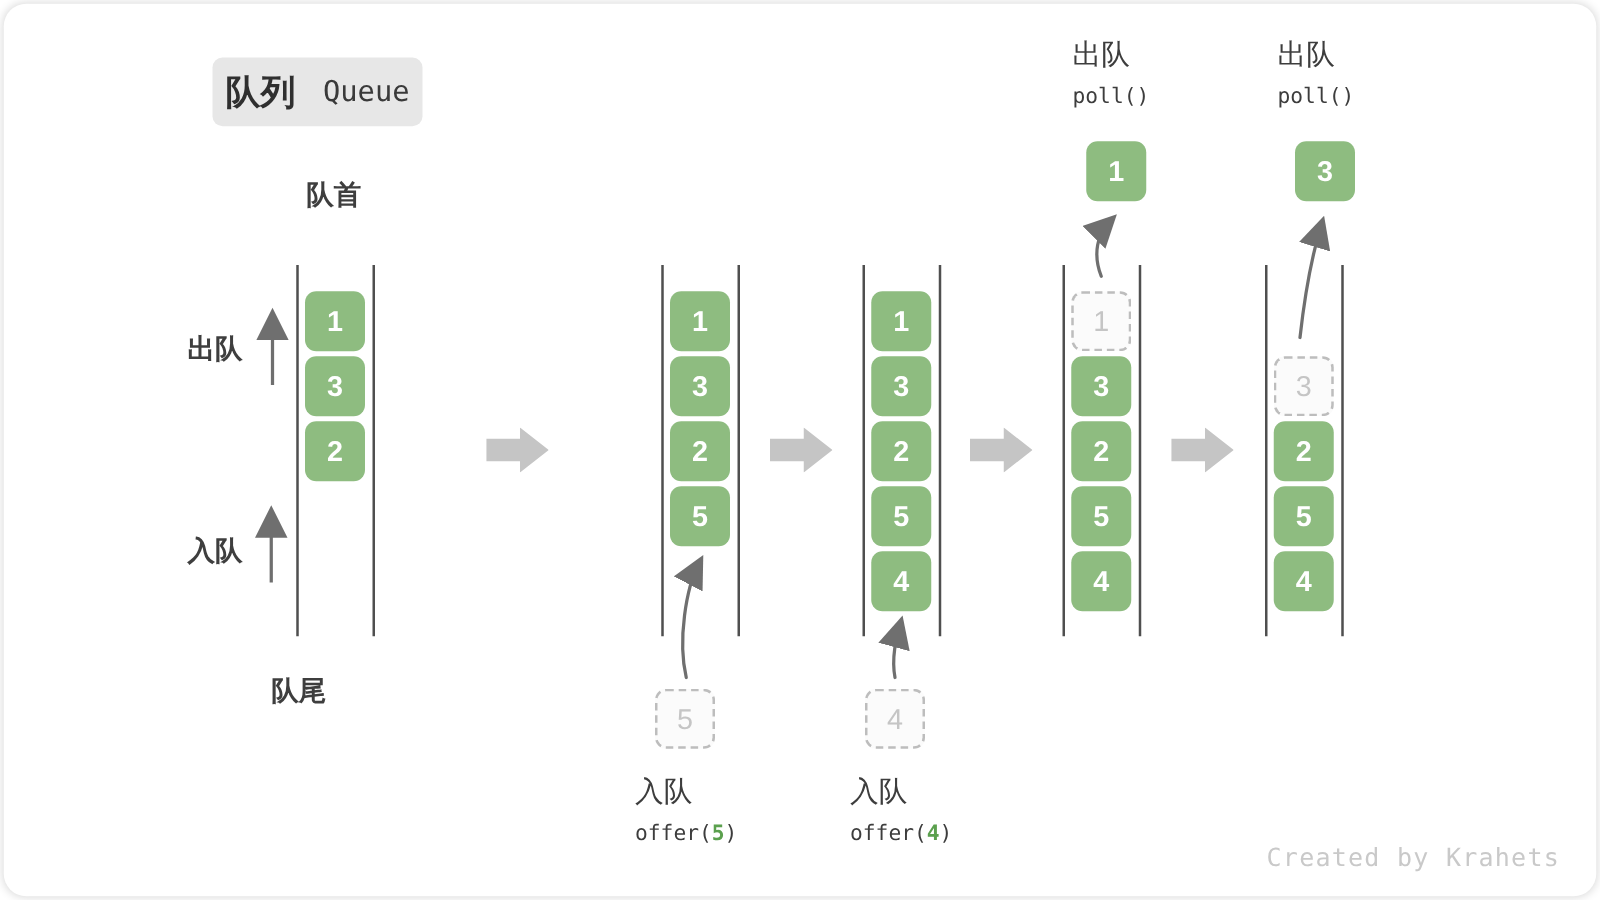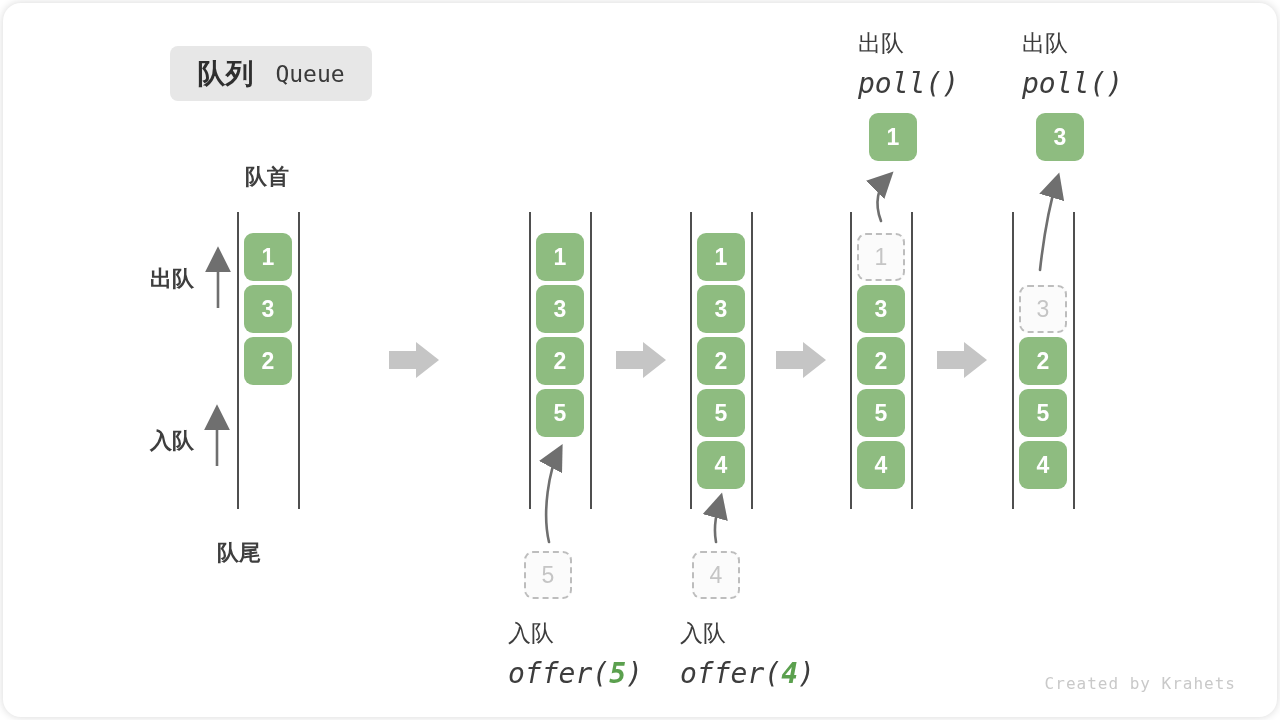--- a/index.html
+++ b/index.html
@@ -12,30 +12,30 @@
   }
   .card {
     position: absolute; inset: 3px;
     background: #ffffff;
     border-radius: 18px;
     box-shadow: 0 0 8px rgba(0,0,0,0.16);
   }
   
   .badge {
     position: absolute; left: 170px; top: 46px;
-    width: 202px; height: 55px;
+    width: 168px; height: 55px;
     background: #e7e7e7; border-radius: 8px;
     display: flex; align-items: center; justify-content: center; gap: 22px;
   }
   .badge-zh { font-weight: bold; font-size: 28px; color: #2f2f2f; }
   .badge-en { font-family: "DejaVu Sans Mono", monospace; font-size: 23px; color: #3a3a3a; }
 
   
   .lbl { position: absolute; font-weight: bold; font-size: 22px; color: #3e3e3e; }
-  .lbl-front { left: 217px; top: 162px; width: 100px; text-align: center; }
+  .lbl-front { left: 217px; top: 141px; width: 100px; text-align: center; }
   .lbl-rear  { left: 217px; top: 538px; width: 100px; text-align: left; }
   .lbl-deq   { left: 150px; top: 264px; }
   .lbl-enq   { left: 150px; top: 426px; }
 
   
   .vline { position: absolute; top: 212px; height: 297px; width: 2px; background: #4f4f4f; }
 
   
   .box {
     position: absolute; width: 48px; height: 48px;
@@ -56,33 +56,33 @@
   .st1 { left: 524px; top: 551px; }
   .st2 { left: 692px; top: 551px; }
 
   
   .step-arrow { position: absolute; top: 342px; }
   .sa1 { left: 389px; } .sa2 { left: 616px; } .sa3 { left: 776px; } .sa4 { left: 937px; }
 
   
   .op { position: absolute; }
   .op-zh { font-size: 23px; color: #3d3d3d; }
-  .op-code { font-family: "DejaVu Sans Mono", monospace; font-size: 28px; color: #3d3d3d; margin-top: 8px; font-style: italic; }
+  .op-code { font-family: "DejaVu Sans Mono", monospace; font-size: 17px; color: #3d3d3d; margin-top: 8px; }
   .op-code .arg { color: #5ba04e; font-weight: bold; }
   .op-poll-1 { left: 858px; top: 28px; }
   .op-poll-2 { left: 1022px; top: 28px; }
   .op-offer-1 { left: 508px; top: 618px; }
   .op-offer-2 { left: 680px; top: 618px; }
 
   .arrows-layer { position: absolute; inset: 0; pointer-events: none; }
 
   .watermark {
-    position: absolute; right: 44px; top: 674px;
+    position: absolute; right: 32px; top: 674px;
     font-family: "DejaVu Sans Mono", monospace;
-    font-size: 16px; color: #c9c9c9; letter-spacing: 1px;
+    font-size: 20px; color: #c9c9c9; letter-spacing: 1px;
   }
 </style>
 </head>
 <body>
 
 <div class="canvas">
   <div class="card"></div>
 
   <svg class="arrows-layer" width="1280" height="720" viewBox="0 0 1280 720">
     <defs>

